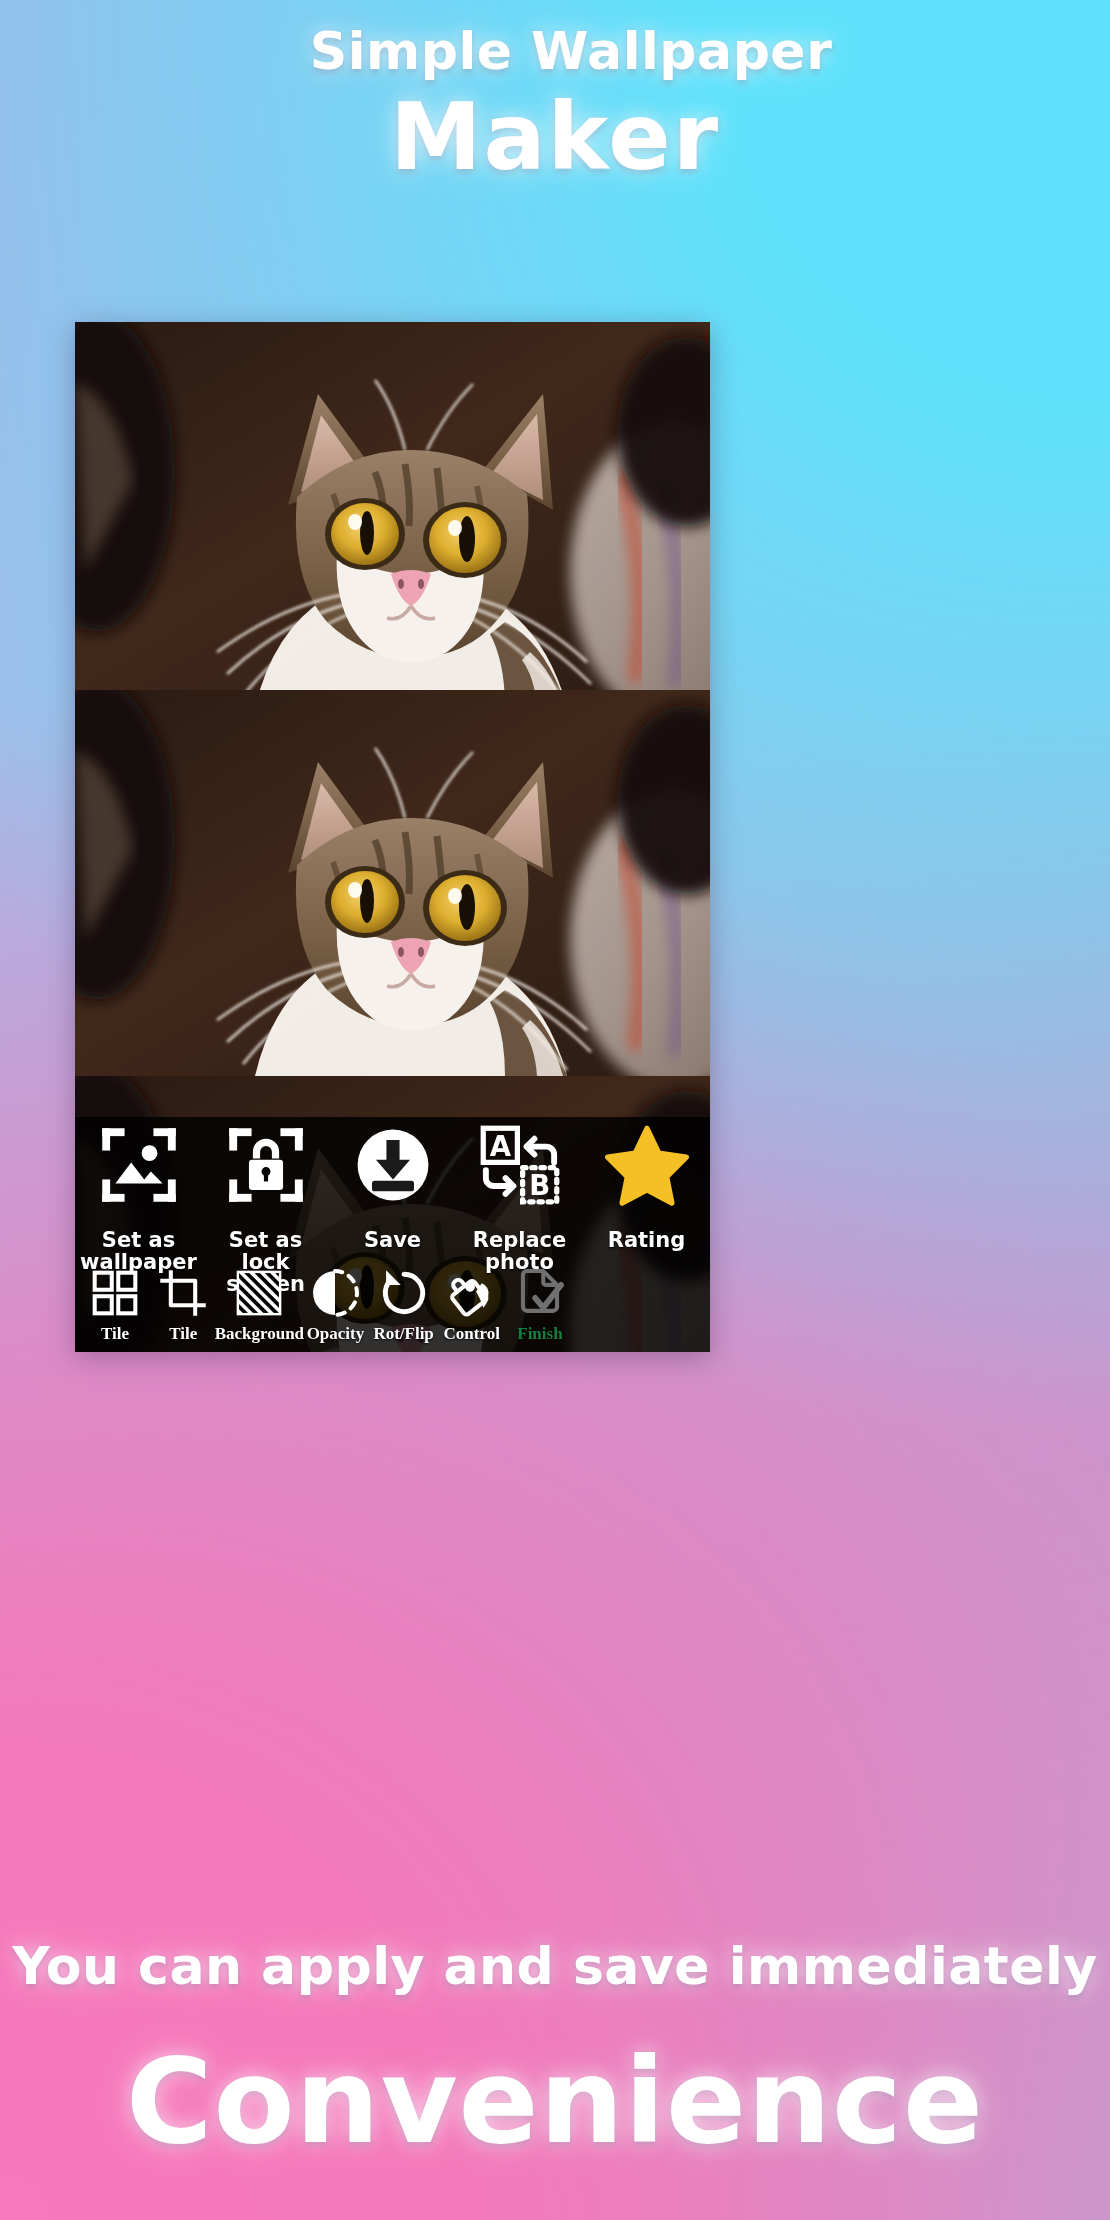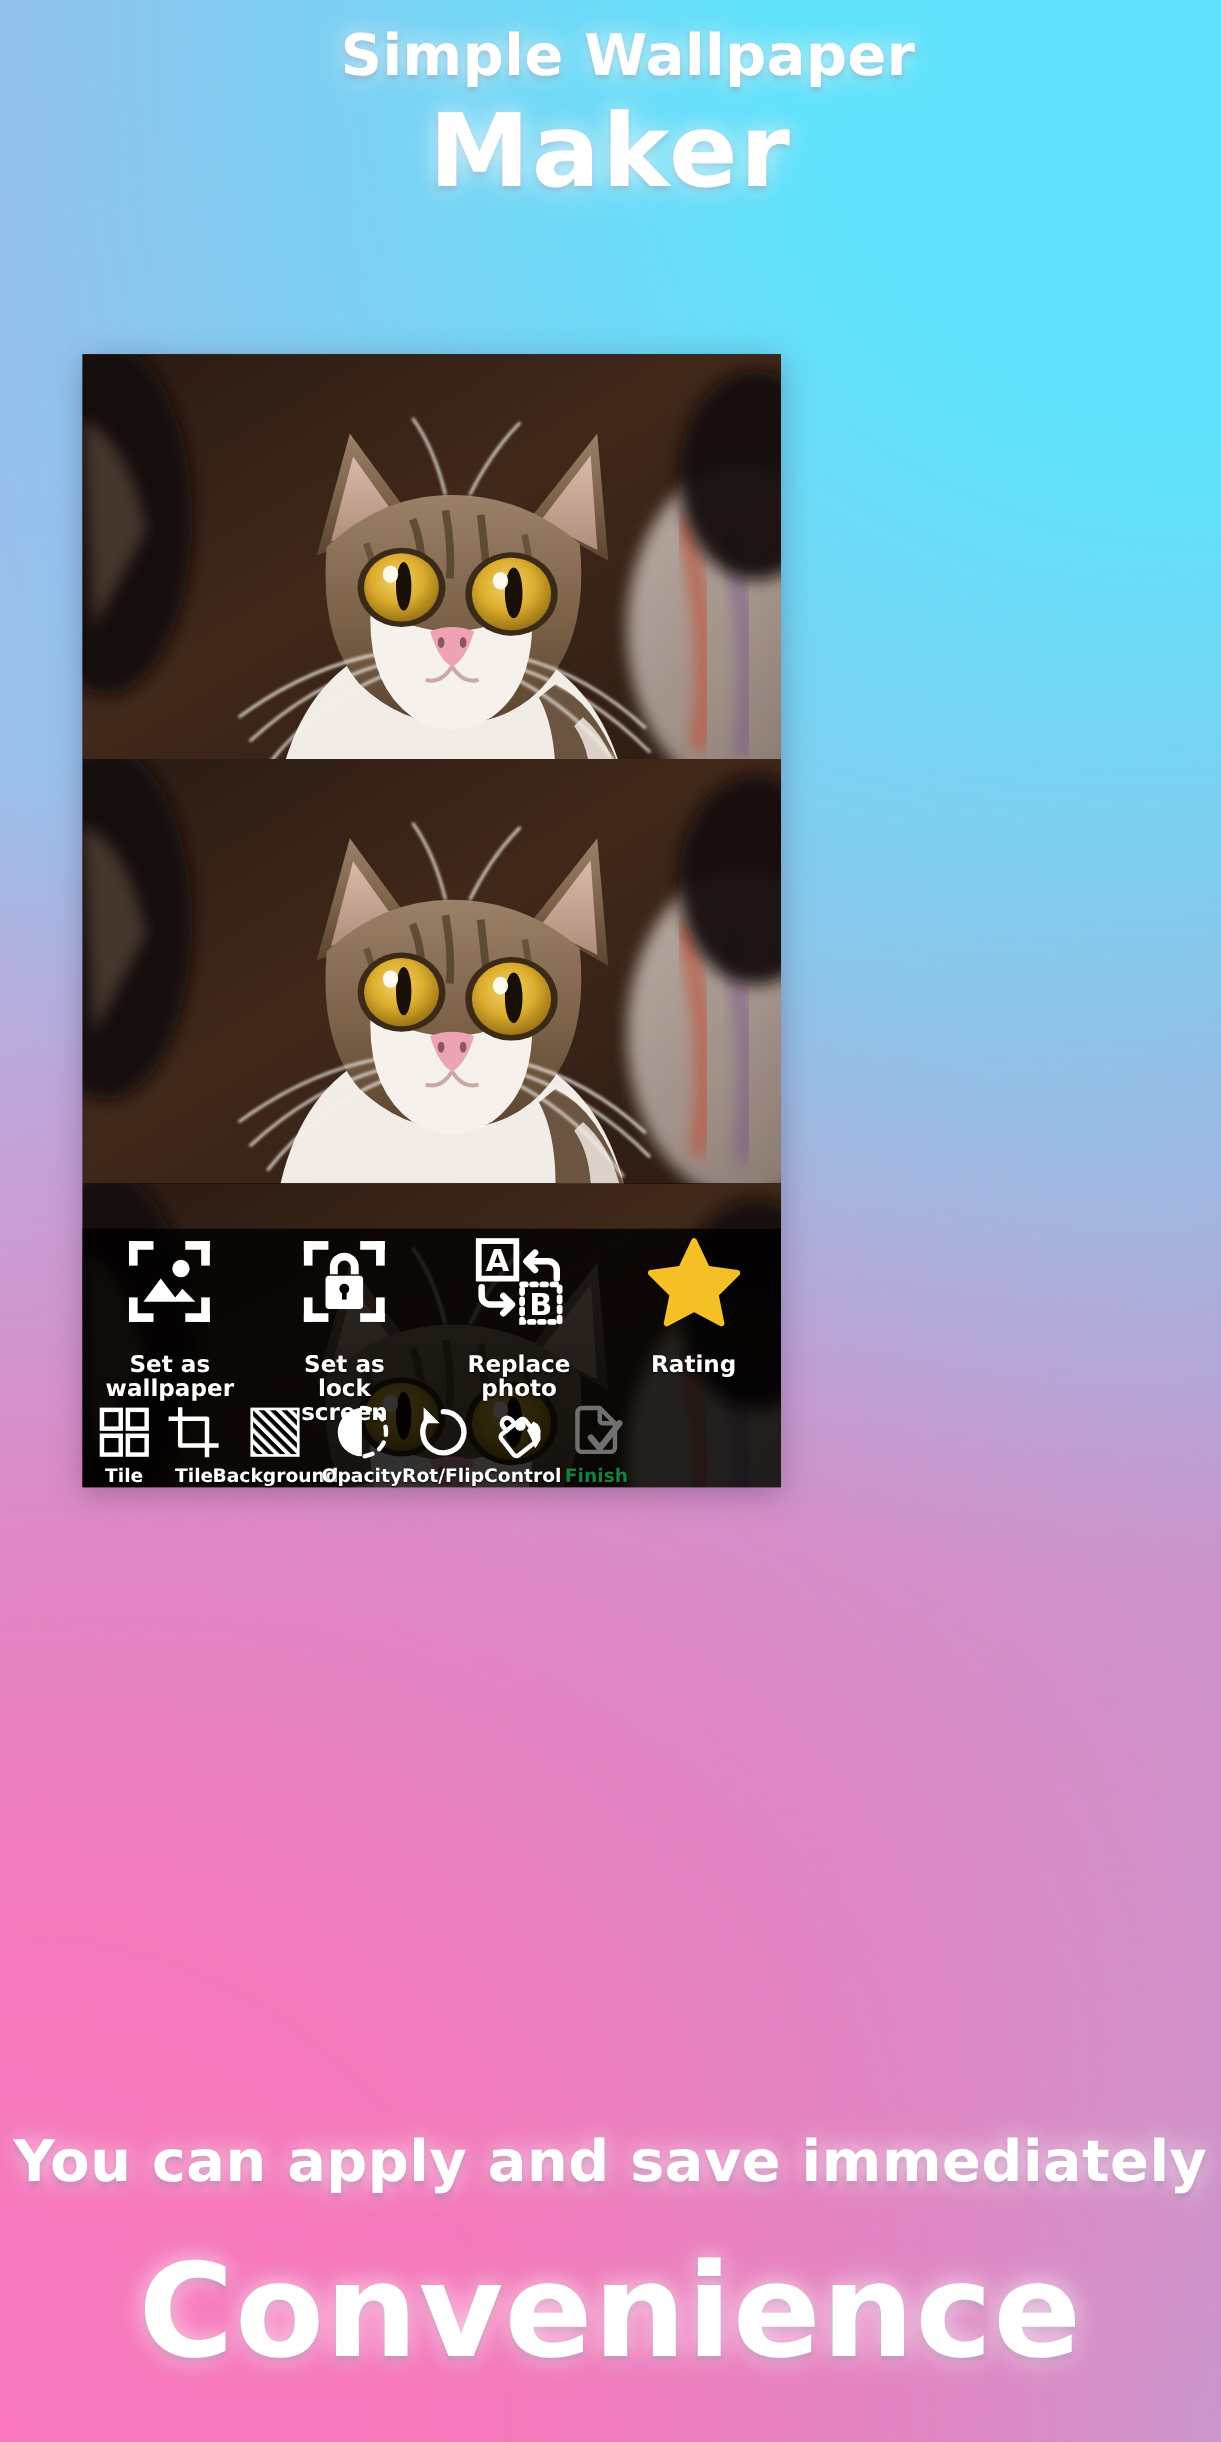--- a/index.html
+++ b/index.html
@@ -53,22 +53,22 @@
     position:absolute;left:75px;top:1117px;width:635px;height:235px;
     background:rgba(0,0,0,.80);
   }
   #rowTop{
     position:absolute;left:0;top:0;width:635px;height:146px;
     display:flex;align-items:flex-start;justify-content:space-around;
     padding-top:6px;box-sizing:border-box;
   }
   #rowBot{
     position:absolute;left:0;top:150px;width:505px;height:85px;
-    display:flex;align-items:flex-end;justify-content:space-around;
-    padding:0 6px;box-sizing:border-box;
+    display:flex;align-items:flex-start;justify-content:space-around;
+    padding:0 6px;box-sizing:border-box;font-family:Liberation Serif, serif;
   }
   .tool{
     display:flex;flex-direction:column;align-items:center;
     color:#ffffff;text-align:center;cursor:pointer;
   }
   .tool .ico{display:block;}
   .tool .lbl{
     font-weight:bold;line-height:1.05;margin-top:3px;
     text-shadow:0 1px 2px rgba(0,0,0,.9);
   }
@@ -244,20 +244,30 @@
           <circle cx="32" cy="37" r="3.4" fill="#000"></circle>
           <rect x="30.4" y="37" width="3.2" height="7.5" fill="#000"></rect>
         </svg>
       </span>
       <span class="lbl">
         <span>Set as</span><br>
         <span>lock screen</span>
       </span>
     </div>
 
+    <div class="tool">
+      <span class="ico">
+        <svg width="84" height="84" viewBox="0 0 64 64">
+          <circle cx="32" cy="32" r="27" fill="#fff"></circle>
+          <path d="M27 13 h10 v15 h8 L32 43 L19 28 h8 z" fill="#1a1a1a"></path>
+          <path d="M18 44 h28 a2 2 0 0 1 2 2 v4 a2 2 0 0 1 -2 2 h-28 a2 2 0 0 1 -2 -2 v-4 a2 2 0 0 1 2 -2z" fill="#1a1a1a"></path>
+        </svg>
+      </span>
+      <span class="lbl">Save</span>
+    </div>
 
     <div class="tool">
       <span class="ico">
         <svg width="84" height="84" viewBox="0 0 64 64">
           <rect x="4" y="4" width="26" height="26" fill="none" stroke="#fff" stroke-width="4"></rect>
           <text x="17" y="25" font-family="DejaVu Sans, sans-serif" font-size="21" font-weight="bold" fill="#fff" text-anchor="middle">A</text>
           <rect x="34" y="34" width="26" height="26" fill="none" stroke="#fff" stroke-width="4" stroke-dasharray="2.6 4.4" stroke-linecap="round"></rect>
           <text x="47" y="55" font-family="DejaVu Sans, sans-serif" font-size="21" font-weight="bold" fill="#fff" text-anchor="middle">B</text>
           <path d="M38 18 h14 a6 6 0 0 1 6 6 v6" fill="none" stroke="#fff" stroke-width="4.5" stroke-linecap="round"></path>
           <path d="M43 12 l-6 6 6 6" fill="none" stroke="#fff" stroke-width="4.5" stroke-linecap="round" stroke-linejoin="round"></path>

